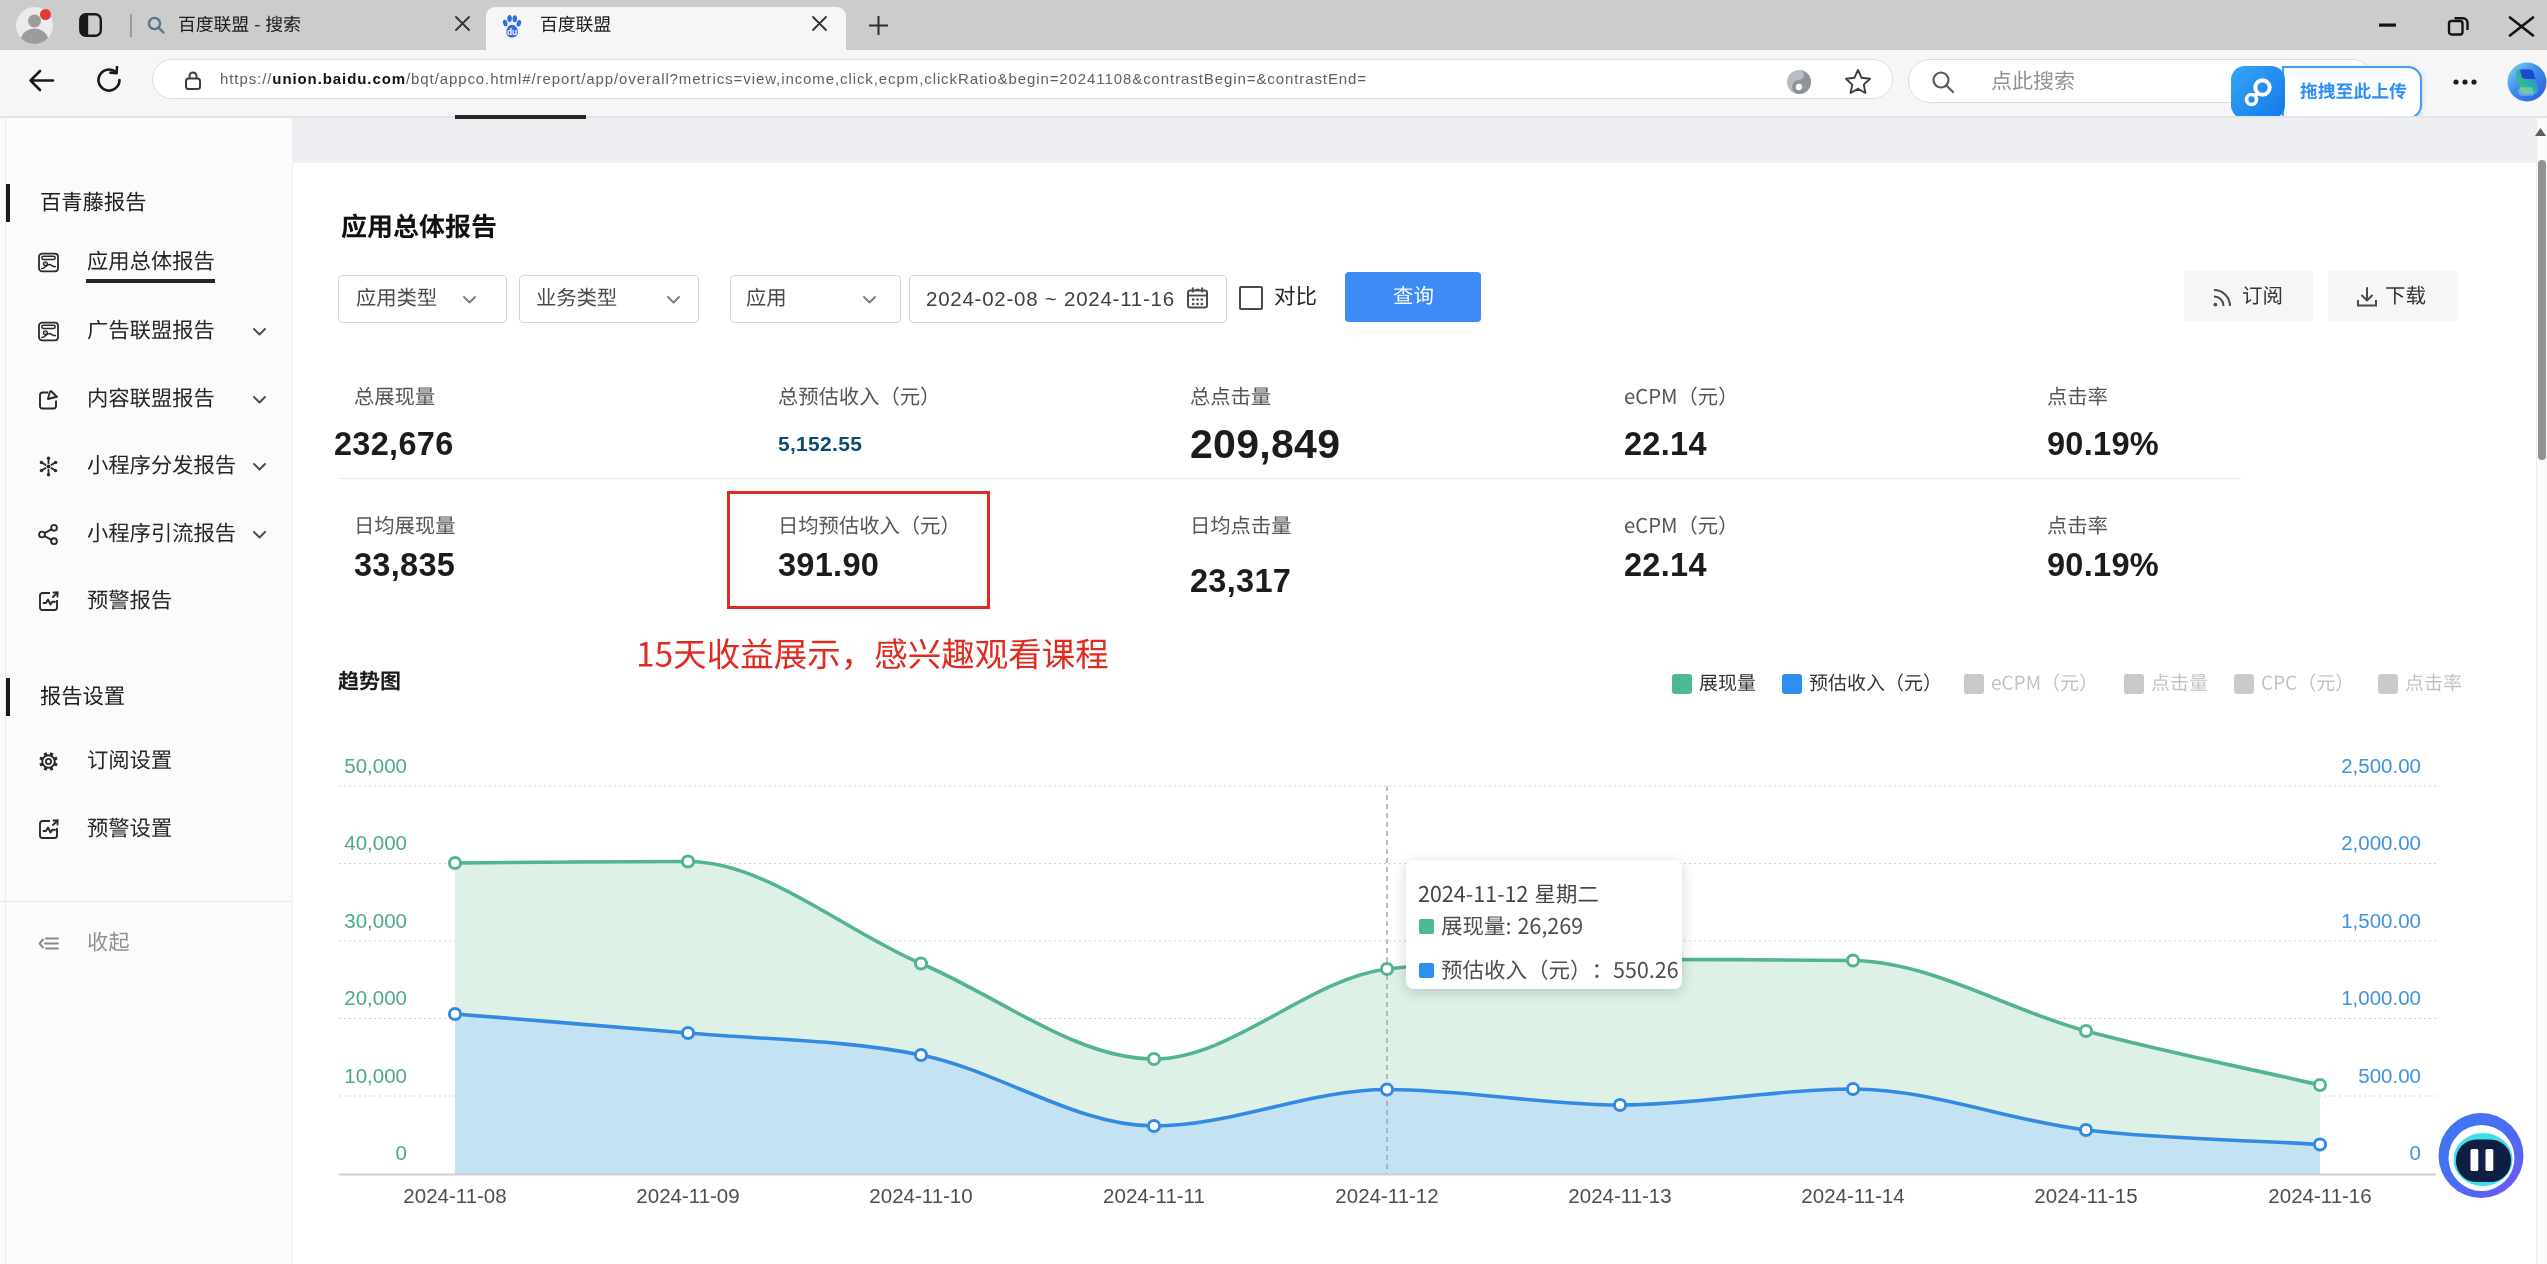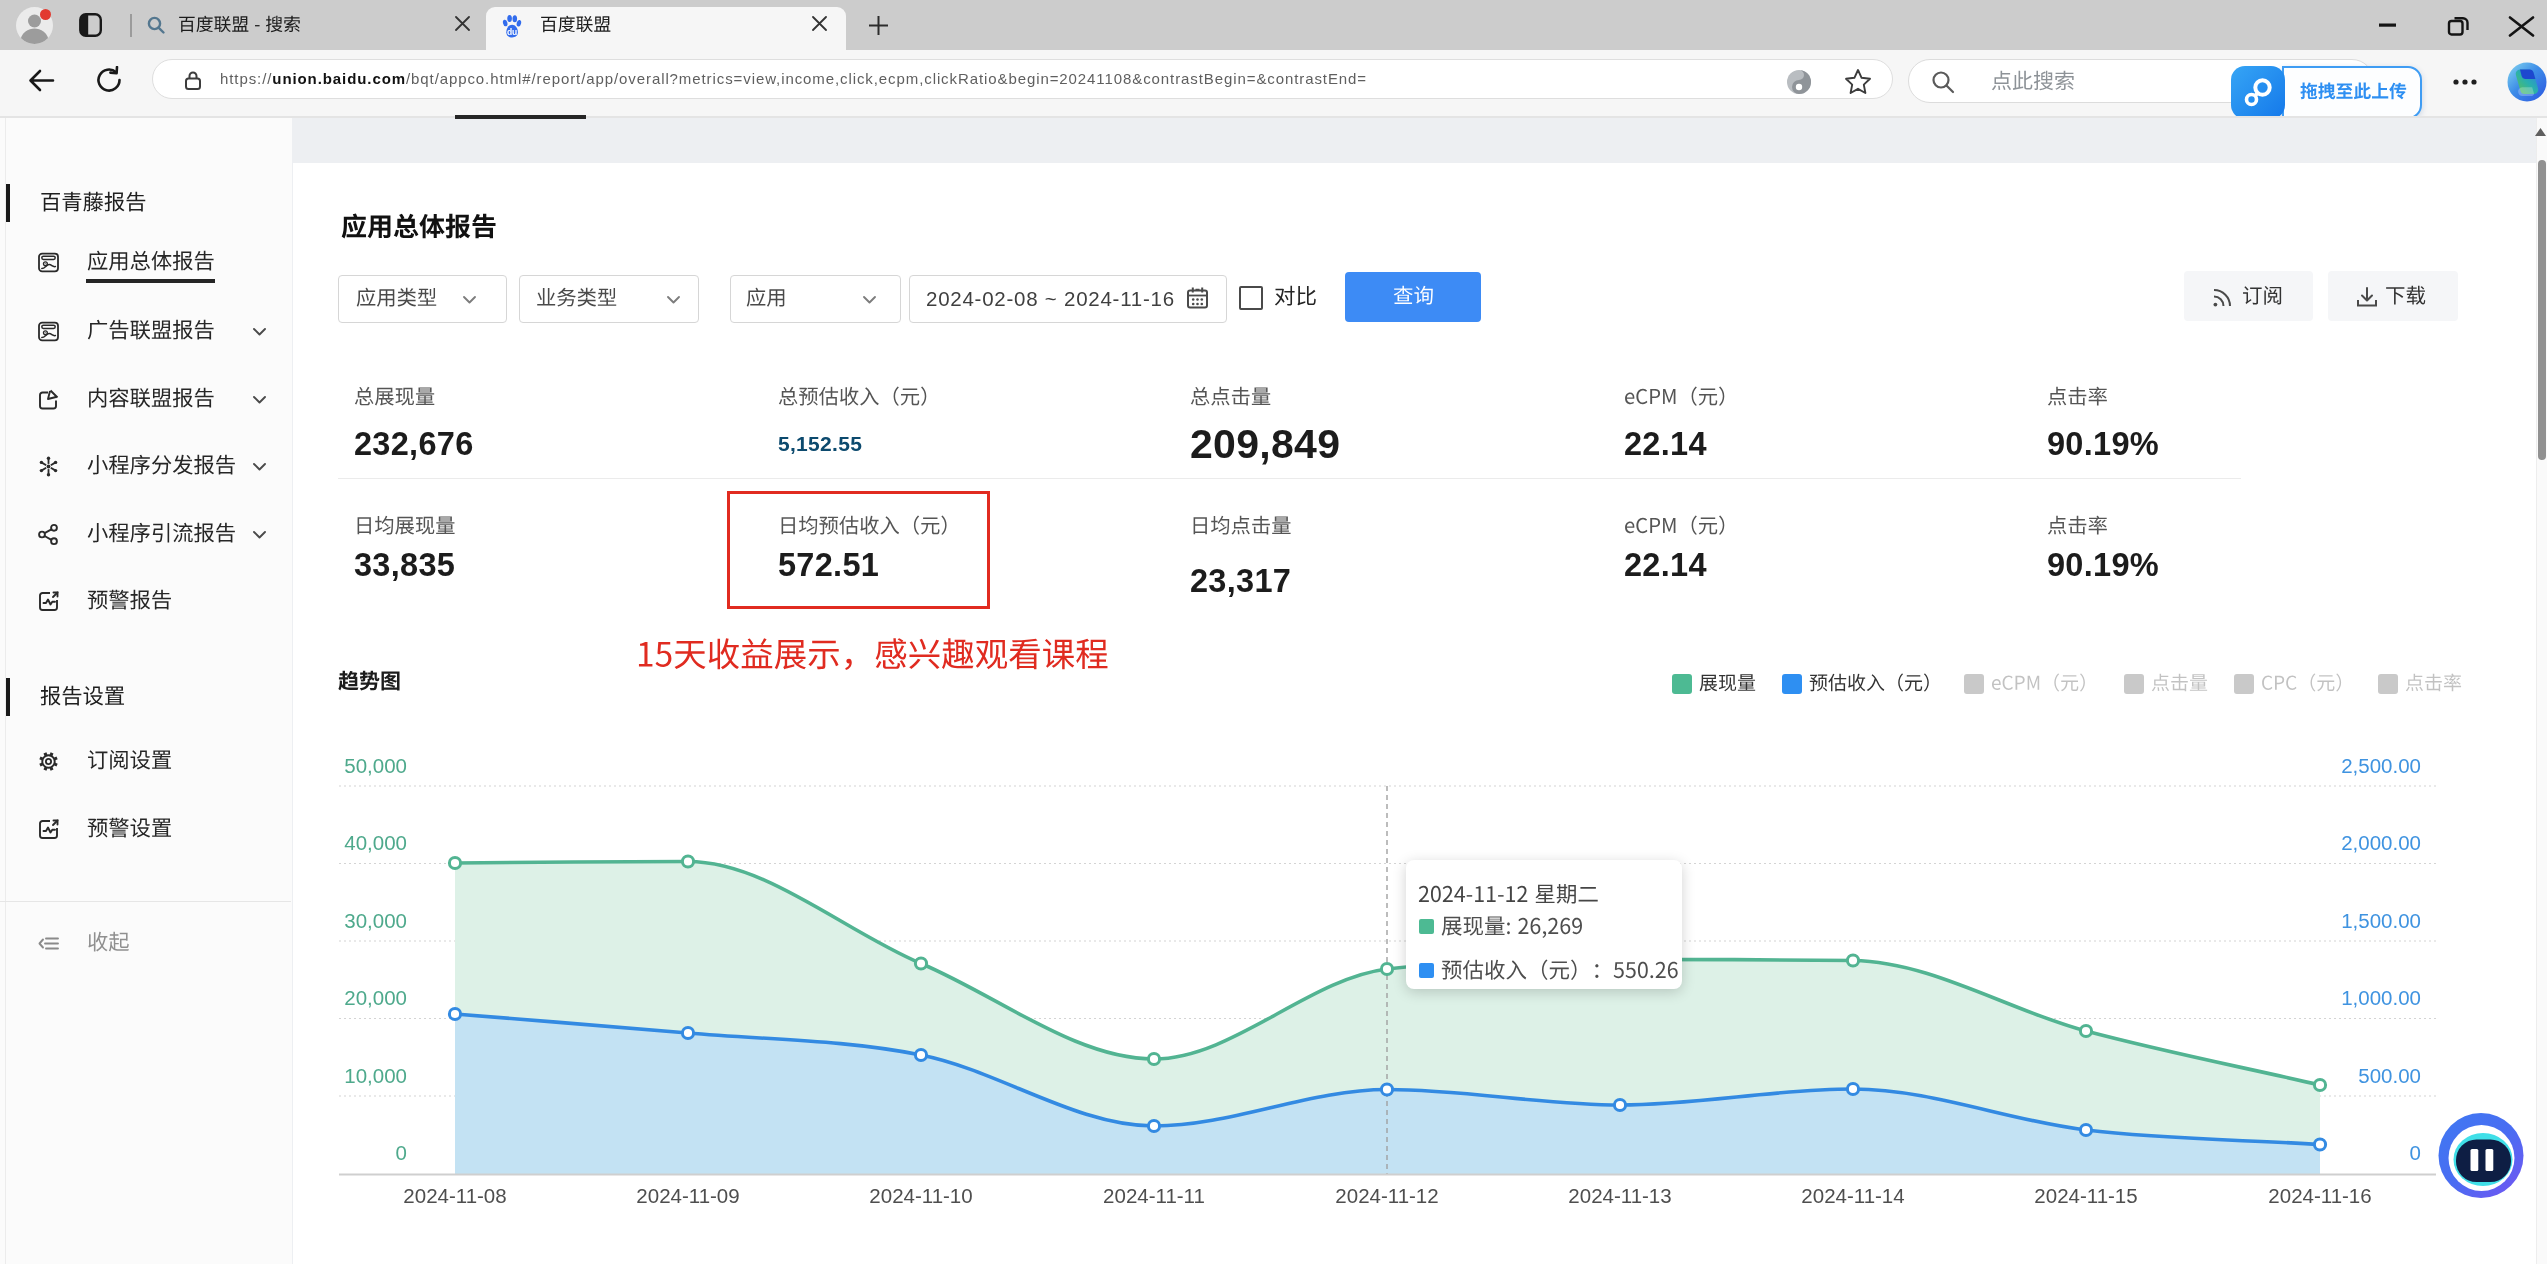--- a/index.html
+++ b/index.html
@@ -450,21 +450,21 @@
     </svg>
   </div>
 <div style="position:absolute;left:354px;top:386px;width:82px;height:24px">
     <svg width="82" height="24" viewBox="0 0 82 24" fill="#555">
       <path transform="translate(0 17.9) scale(0.02030 -0.02030)" d="M759 214C816 145 875 52 897 -10L958 28C936 91 875 180 816 247ZM412 269C478 224 554 153 591 104L647 152C609 199 532 267 465 311ZM281 241V34C281 -47 312 -69 431 -69C455 -69 630 -69 656 -69C748 -69 773 -41 784 74C762 78 730 90 713 101C707 13 700 -1 650 -1C611 -1 464 -1 435 -1C371 -1 360 5 360 35V241ZM137 225C119 148 84 60 43 9L112 -24C157 36 190 130 208 212ZM265 567H737V391H265ZM186 638V319H820V638H657C692 689 729 751 761 808L684 839C658 779 614 696 575 638H370L429 668C411 715 365 784 321 836L257 806C299 755 341 685 358 638Z"></path>
       <path transform="translate(20.3 17.9) scale(0.02030 -0.02030)" d="M313 -81V-80C332 -68 364 -60 615 3C613 17 615 46 618 65L402 17V222H540C609 68 736 -35 916 -81C925 -61 945 -34 961 -19C874 -1 798 31 737 76C789 104 850 141 897 177L840 217C803 186 742 145 691 116C659 147 632 182 611 222H950V288H741V393H910V457H741V550H670V457H469V550H400V457H249V393H400V288H221V222H331V60C331 15 301 -8 282 -18C293 -32 308 -63 313 -81ZM469 393H670V288H469ZM216 727H815V625H216ZM141 792V498C141 338 132 115 31 -42C50 -50 83 -69 98 -81C202 83 216 328 216 498V559H890V792Z"></path>
       <path transform="translate(40.6 17.9) scale(0.02030 -0.02030)" d="M432 791V259H504V725H807V259H881V791ZM43 100 60 27C155 56 282 94 401 129L392 199L261 160V413H366V483H261V702H386V772H55V702H189V483H70V413H189V139C134 124 84 110 43 100ZM617 640V447C617 290 585 101 332 -29C347 -40 371 -68 379 -83C545 4 624 123 660 243V32C660 -36 686 -54 756 -54H848C934 -54 946 -14 955 144C936 148 912 159 894 174C889 31 883 3 848 3H766C738 3 730 10 730 39V276H669C683 334 687 392 687 445V640Z"></path>
       <path transform="translate(60.9 17.9) scale(0.02030 -0.02030)" d="M250 665H747V610H250ZM250 763H747V709H250ZM177 808V565H822V808ZM52 522V465H949V522ZM230 273H462V215H230ZM535 273H777V215H535ZM230 373H462V317H230ZM535 373H777V317H535ZM47 3V-55H955V3H535V61H873V114H535V169H851V420H159V169H462V114H131V61H462V3Z"></path>
     </svg>
   </div>
-<div style="position:absolute;left:354px;top:427px;width:300px;height:34px;font-size:32.5px;line-height:34px;font-weight:bold;color:#1c1c1c;letter-spacing:0.3px">232,676</div>
+<div style="position:absolute;left:334px;top:427px;width:300px;height:34px;font-size:32.5px;line-height:34px;font-weight:bold;color:#1c1c1c;letter-spacing:0.3px">232,676</div>
 <div style="position:absolute;left:354px;top:515px;width:102px;height:24px">
     <svg width="102" height="24" viewBox="0 0 102 24" fill="#555">
       <path transform="translate(0 17.9) scale(0.02030 -0.02030)" d="M253 352H752V71H253ZM253 426V697H752V426ZM176 772V-69H253V-4H752V-64H832V772Z"></path>
       <path transform="translate(20.3 17.9) scale(0.02030 -0.02030)" d="M485 462C547 411 625 339 665 296L713 347C673 387 595 454 531 504ZM404 119 435 49C538 105 676 180 803 253L785 313C648 240 499 163 404 119ZM570 840C523 709 445 582 357 501C372 486 396 455 407 440C452 486 497 545 537 610H859C847 198 833 39 800 4C789 -9 777 -12 756 -12C731 -12 666 -12 595 -5C608 -26 617 -56 619 -77C680 -80 745 -82 782 -78C819 -75 841 -67 864 -37C903 12 916 172 929 640C929 651 929 680 929 680H577C600 725 621 772 639 819ZM36 123 63 47C158 95 282 159 398 220L380 283L241 216V528H362V599H241V828H169V599H43V528H169V183C119 159 73 139 36 123Z"></path>
       <path transform="translate(40.6 17.9) scale(0.02030 -0.02030)" d="M313 -81V-80C332 -68 364 -60 615 3C613 17 615 46 618 65L402 17V222H540C609 68 736 -35 916 -81C925 -61 945 -34 961 -19C874 -1 798 31 737 76C789 104 850 141 897 177L840 217C803 186 742 145 691 116C659 147 632 182 611 222H950V288H741V393H910V457H741V550H670V457H469V550H400V457H249V393H400V288H221V222H331V60C331 15 301 -8 282 -18C293 -32 308 -63 313 -81ZM469 393H670V288H469ZM216 727H815V625H216ZM141 792V498C141 338 132 115 31 -42C50 -50 83 -69 98 -81C202 83 216 328 216 498V559H890V792Z"></path>
       <path transform="translate(60.9 17.9) scale(0.02030 -0.02030)" d="M432 791V259H504V725H807V259H881V791ZM43 100 60 27C155 56 282 94 401 129L392 199L261 160V413H366V483H261V702H386V772H55V702H189V483H70V413H189V139C134 124 84 110 43 100ZM617 640V447C617 290 585 101 332 -29C347 -40 371 -68 379 -83C545 4 624 123 660 243V32C660 -36 686 -54 756 -54H848C934 -54 946 -14 955 144C936 148 912 159 894 174C889 31 883 3 848 3H766C738 3 730 10 730 39V276H669C683 334 687 392 687 445V640Z"></path>
       <path transform="translate(81.2 17.9) scale(0.02030 -0.02030)" d="M250 665H747V610H250ZM250 763H747V709H250ZM177 808V565H822V808ZM52 522V465H949V522ZM230 273H462V215H230ZM535 273H777V215H535ZM230 373H462V317H230ZM535 373H777V317H535ZM47 3V-55H955V3H535V61H873V114H535V169H851V420H159V169H462V114H131V61H462V3Z"></path>
     </svg>
   </div>
 <div style="position:absolute;left:354px;top:548px;width:300px;height:34px;font-size:32.5px;line-height:34px;font-weight:bold;color:#1c1c1c;letter-spacing:0.3px">33,835</div>
@@ -487,21 +487,21 @@
       <path transform="translate(20.3 17.9) scale(0.02030 -0.02030)" d="M485 462C547 411 625 339 665 296L713 347C673 387 595 454 531 504ZM404 119 435 49C538 105 676 180 803 253L785 313C648 240 499 163 404 119ZM570 840C523 709 445 582 357 501C372 486 396 455 407 440C452 486 497 545 537 610H859C847 198 833 39 800 4C789 -9 777 -12 756 -12C731 -12 666 -12 595 -5C608 -26 617 -56 619 -77C680 -80 745 -82 782 -78C819 -75 841 -67 864 -37C903 12 916 172 929 640C929 651 929 680 929 680H577C600 725 621 772 639 819ZM36 123 63 47C158 95 282 159 398 220L380 283L241 216V528H362V599H241V828H169V599H43V528H169V183C119 159 73 139 36 123Z"></path>
       <path transform="translate(40.6 17.9) scale(0.02030 -0.02030)" d="M670 495V295C670 192 647 57 410 -21C427 -35 447 -60 456 -75C710 18 741 168 741 294V495ZM725 88C788 38 869 -34 908 -79L960 -26C920 17 837 86 775 134ZM88 608C149 567 227 512 282 470H38V403H203V10C203 -3 199 -6 184 -7C170 -7 124 -7 72 -6C83 -27 93 -57 96 -78C165 -78 210 -77 238 -65C267 -53 275 -32 275 8V403H382C364 349 344 294 326 256L383 241C410 295 441 383 467 460L420 473L409 470H341L361 496C338 514 306 538 270 562C329 615 394 692 437 764L391 796L378 792H59V725H328C297 680 256 631 218 598L129 656ZM500 628V152H570V559H846V154H919V628H724L759 728H959V796H464V728H677C670 695 661 659 652 628Z"></path>
       <path transform="translate(60.9 17.9) scale(0.02030 -0.02030)" d="M266 836C210 684 117 534 18 437C32 420 53 381 61 363C95 398 128 439 160 483V-78H232V595C273 665 309 740 338 815ZM324 621V548H598V343H382V-80H456V-37H823V-76H899V343H675V548H960V621H675V840H598V621ZM456 35V272H823V35Z"></path>
       <path transform="translate(81.2 17.9) scale(0.02030 -0.02030)" d="M588 574H805C784 447 751 338 703 248C651 340 611 446 583 559ZM577 840C548 666 495 502 409 401C426 386 453 353 463 338C493 375 519 418 543 466C574 361 613 264 662 180C604 96 527 30 426 -19C442 -35 466 -66 475 -81C570 -30 645 35 704 115C762 34 830 -31 912 -76C923 -57 947 -29 964 -15C878 27 806 95 747 178C811 285 853 416 881 574H956V645H611C628 703 643 765 654 828ZM92 100C111 116 141 130 324 197V-81H398V825H324V270L170 219V729H96V237C96 197 76 178 61 169C73 152 87 119 92 100Z"></path>
       <path transform="translate(101.5 17.9) scale(0.02030 -0.02030)" d="M295 755C361 709 412 653 456 591C391 306 266 103 41 -13C61 -27 96 -58 110 -73C313 45 441 229 517 491C627 289 698 58 927 -70C931 -46 951 -6 964 15C631 214 661 590 341 819Z"></path>
       <path transform="translate(121.8 17.9) scale(0.02030 -0.02030)" d="M695 380C695 185 774 26 894 -96L954 -65C839 54 768 202 768 380C768 558 839 706 954 825L894 856C774 734 695 575 695 380Z"></path>
       <path transform="translate(142.1 17.9) scale(0.02030 -0.02030)" d="M147 762V690H857V762ZM59 482V408H314C299 221 262 62 48 -19C65 -33 87 -60 95 -77C328 16 376 193 394 408H583V50C583 -37 607 -62 697 -62C716 -62 822 -62 842 -62C929 -62 949 -15 958 157C937 162 905 176 887 190C884 36 877 9 836 9C812 9 724 9 706 9C667 9 659 15 659 51V408H942V482Z"></path>
       <path transform="translate(162.4 17.9) scale(0.02030 -0.02030)" d="M305 380C305 575 226 734 106 856L46 825C161 706 232 558 232 380C232 202 161 54 46 -65L106 -96C226 26 305 185 305 380Z"></path>
     </svg>
   </div>
-<div style="position:absolute;left:778px;top:548px;width:300px;height:34px;font-size:32.5px;line-height:34px;font-weight:bold;color:#1c1c1c;letter-spacing:0.3px">572.51</div>
+<div style="position:absolute;left:778px;top:548px;width:300px;height:34px;font-size:32.5px;line-height:34px;font-weight:bold;color:#1c1c1c;letter-spacing:0.3px">391.90</div>
 <div style="position:absolute;left:1190px;top:386px;width:82px;height:24px">
     <svg width="82" height="24" viewBox="0 0 82 24" fill="#555">
       <path transform="translate(0 17.9) scale(0.02030 -0.02030)" d="M759 214C816 145 875 52 897 -10L958 28C936 91 875 180 816 247ZM412 269C478 224 554 153 591 104L647 152C609 199 532 267 465 311ZM281 241V34C281 -47 312 -69 431 -69C455 -69 630 -69 656 -69C748 -69 773 -41 784 74C762 78 730 90 713 101C707 13 700 -1 650 -1C611 -1 464 -1 435 -1C371 -1 360 5 360 35V241ZM137 225C119 148 84 60 43 9L112 -24C157 36 190 130 208 212ZM265 567H737V391H265ZM186 638V319H820V638H657C692 689 729 751 761 808L684 839C658 779 614 696 575 638H370L429 668C411 715 365 784 321 836L257 806C299 755 341 685 358 638Z"></path>
       <path transform="translate(20.3 17.9) scale(0.02030 -0.02030)" d="M237 465H760V286H237ZM340 128C353 63 361 -21 361 -71L437 -61C436 -13 426 70 411 134ZM547 127C576 65 606 -19 617 -69L690 -50C678 0 646 81 615 142ZM751 135C801 72 857 -17 880 -72L951 -42C926 13 868 98 818 161ZM177 155C146 81 95 0 42 -46L110 -79C165 -26 216 58 248 136ZM166 536V216H835V536H530V663H910V734H530V840H455V536Z"></path>
       <path transform="translate(40.6 17.9) scale(0.02030 -0.02030)" d="M148 301V-23H775V-80H852V301H775V50H542V378H937V453H542V610H868V685H542V839H464V685H139V610H464V453H65V378H464V50H227V301Z"></path>
       <path transform="translate(60.9 17.9) scale(0.02030 -0.02030)" d="M250 665H747V610H250ZM250 763H747V709H250ZM177 808V565H822V808ZM52 522V465H949V522ZM230 273H462V215H230ZM535 273H777V215H535ZM230 373H462V317H230ZM535 373H777V317H535ZM47 3V-55H955V3H535V61H873V114H535V169H851V420H159V169H462V114H131V61H462V3Z"></path>
     </svg>
   </div>
 <div style="position:absolute;left:1190px;top:427px;width:300px;height:34px;font-size:41px;line-height:34px;font-weight:bold;color:#1c1c1c;letter-spacing:0.3px">209,849</div>
 <div style="position:absolute;left:1190px;top:515px;width:102px;height:24px">

